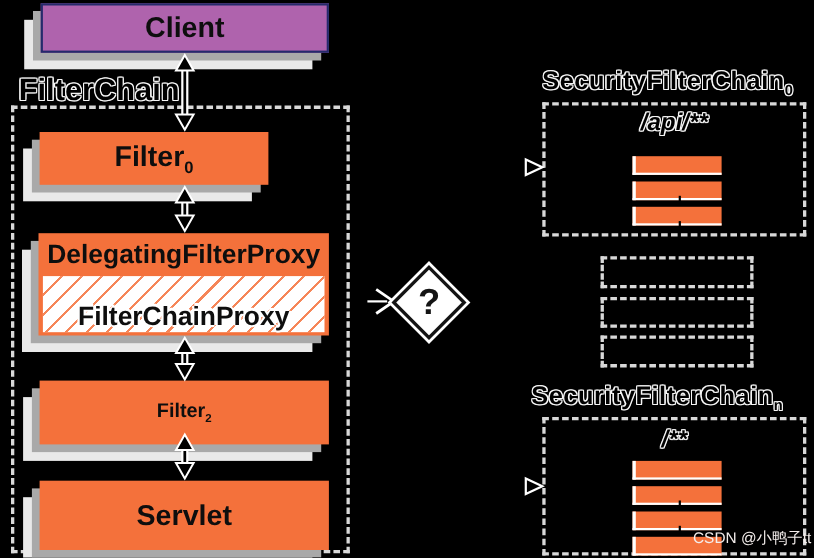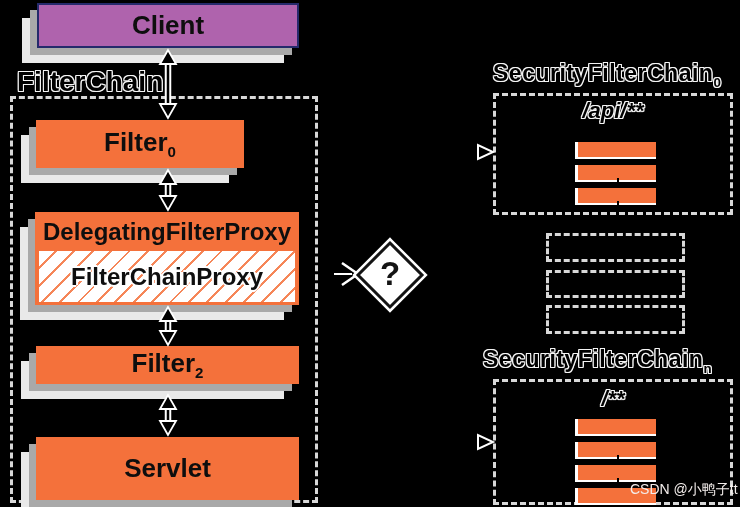--- a/index.html
+++ b/index.html
@@ -23,21 +23,21 @@
                  1px 1px 0 #f5f5f5,0 1px 0 #f5f5f5,-1px 1px 0 #f5f5f5,-1px 0 0 #f5f5f5;
   }
   .dashedbox{position:absolute;border:3px dashed #d8d8d8;box-sizing:border-box;background:transparent;}
   
   .dfp{flex-direction:column;justify-content:flex-start;}
   .dfp-title{height:40px;display:flex;align-items:center;font-size:24px;}
   .fcp{
     position:absolute;left:4px;right:4px;top:39px;bottom:3px;
     background-color:#fff;
     background-image:repeating-linear-gradient(135deg,rgba(244,113,59,0) 0 11px,rgba(244,113,59,.85) 11px 13px);
-    display:flex;align-items:center;justify-content:center;
+    display:flex;align-items:flex-end;justify-content:center;
     font-weight:bold;font-size:24px;color:#0e0e0e;
   }
   .halo{text-shadow:0 0 2px #fff,0 0 2px #fff,0 0 3px #fff,-2px 0 0 #fff,2px 0 0 #fff,0 -2px 0 #fff,0 2px 0 #fff;}
   
   .bars{position:absolute;display:flex;flex-direction:column;gap:6px;}
   .filter-bar{
     height:17px;background:#f4713b;box-sizing:border-box;position:relative;
     border-left:3px solid #fff;border-bottom:2px solid #fff;
   }
   .bar-tick{position:absolute;left:50%;bottom:-4px;width:2px;height:6px;background:#000;}
@@ -69,21 +69,21 @@
     <span><span>Filter</span><sub>0</sub></span>
   </div>
 
   <div class="box orange dfp" style="left:35px;top:212px;width:264px;height:93px;">
     <div class="dfp-title">DelegatingFilterProxy</div>
     <div class="fcp">
       <span class="halo">FilterChainProxy</span>
     </div>
   </div>
 
-  <div class="box orange" style="left:36px;top:346px;width:263px;height:38px;font-size:26px;">
+  <div class="box orange" style="left:36px;top:346px;width:263px;height:58px;font-size:18px;">
     <span><span>Filter</span><sub>2</sub></span>
   </div>
 
   <div class="box orange" style="left:36px;top:437px;width:263px;height:63px;font-size:26px;">
     <span>Servlet</span>
   </div>
 
   <div class="chain-title outline" style="left:493px;top:60px;">
     <span>SecurityFilterChain</span><sub>0</sub>
   </div>

